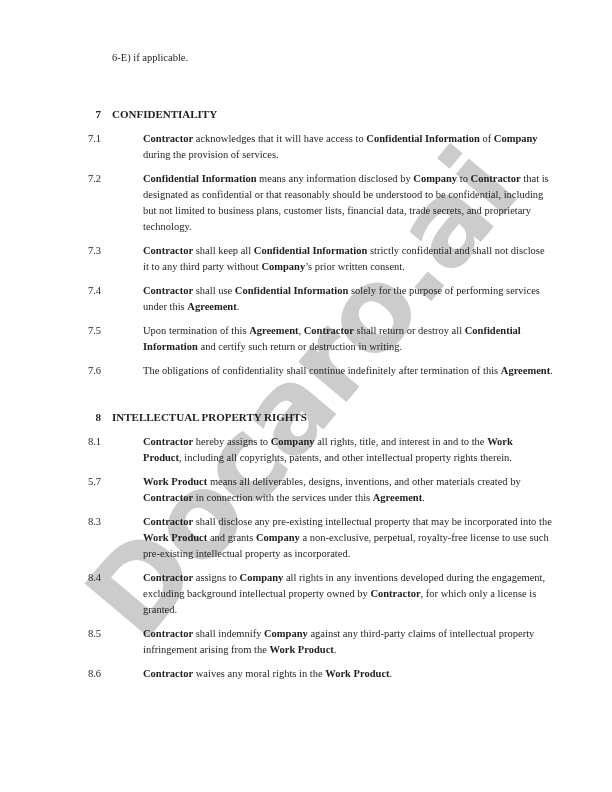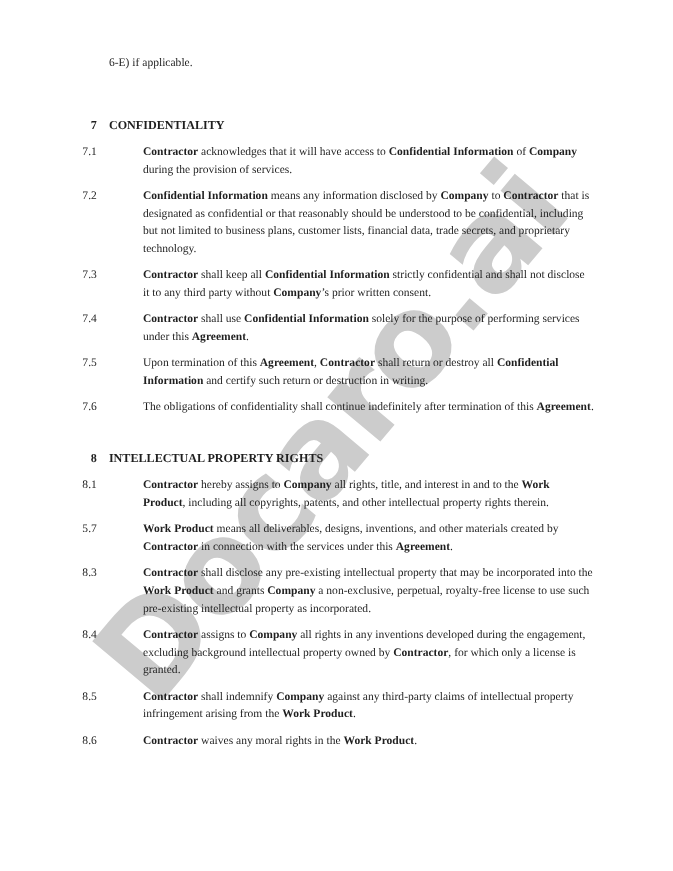--- a/index.html
+++ b/index.html
@@ -26,21 +26,21 @@
     letter-spacing: -3px;
     color: #cccccc;
     transform: rotate(-50deg);
     z-index: 0;
     white-space: nowrap;
     user-select: none;
   }
 
   .content {
     position: absolute;
-    left: 70px;
+    left: 83px;
     top: 50px;
     width: 470px;
     z-index: 1;
     font-family: "Liberation Serif", serif;
     font-size: 10.5px;
     line-height: 16px;
     color: #1f1f1f;
   }
 
   .intro {

